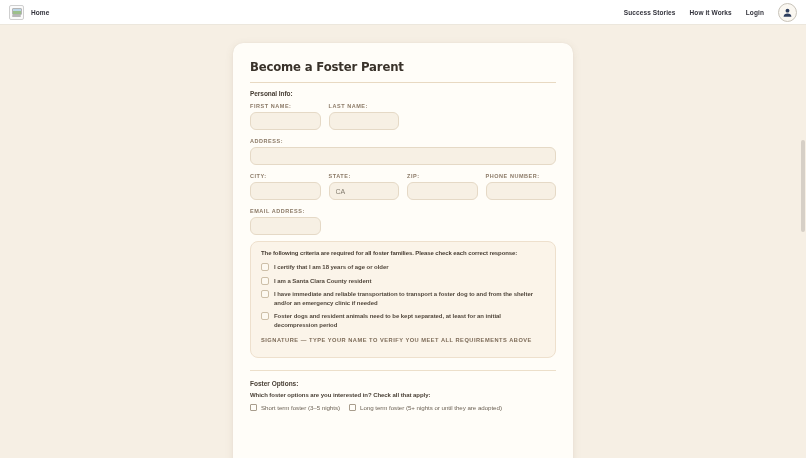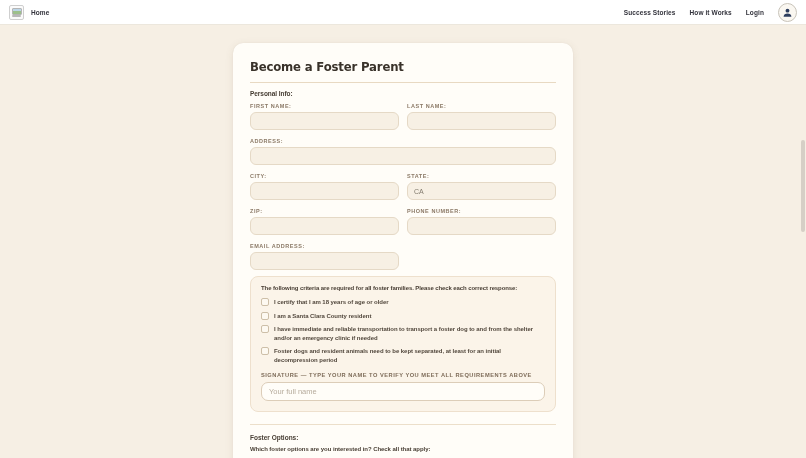--- a/index.html
+++ b/index.html
@@ -49,21 +49,21 @@
   .title {
     font-family:"DejaVu Sans", sans-serif; font-weight:bold;
     font-size:13px; color:#39322a; letter-spacing:-.2px;
     transform:scaleX(.9); transform-origin:left center; white-space:nowrap;
     margin-top:3px;
   }
   .rule { border:none; border-top:1px solid #e8d9c2; margin:8px 0 7px; }
   .sec-heading { font-size:6.5px; font-weight:bold; color:#453c32; letter-spacing:-.05px; }
   
   .grid {
-    display:grid; grid-template-columns:1fr 1fr; column-gap:6px; row-gap:5px;
+    display:grid; grid-template-columns:1fr 1fr 1fr 1fr; column-gap:6px; row-gap:5px;
     margin-top:6px;
     gap:8px;
   }
   .group.full { grid-column:1 / -1; }
   .group.first-col { grid-column:1; }
   .field-label {
     display:block; font-size:5.5px; font-weight:bold; letter-spacing:.55px;
     color:#8b7966; margin-bottom:3px; white-space:nowrap;
   }
   .field {
@@ -199,21 +199,20 @@
     <div class="cb-row">
       <span class="cb-box"></span>
       <span class="cb-label">I have immediate and reliable transportation to transport a foster dog to and from the shelter and/or an emergency clinic if needed</span>
     </div>
     <div class="cb-row">
       <span class="cb-box"></span>
       <span class="cb-label">Foster dogs and resident animals need to be kept separated, at least for an initial decompression period</span>
     </div>
 
     <div class="sig-label">SIGNATURE — TYPE YOUR NAME TO VERIFY YOU MEET ALL REQUIREMENTS ABOVE</div>
-    <input class="sig-input" type="text" placeholder="Your full name" style="">
   </div>
 
   <hr class="rule2">
 
   <div class="fo-heading">Foster Options:</div>
   <div class="fo-question">Which foster options are you interested in? Check all that apply:</div>
   <div class="opt-row">
     <span class="opt-item">
       <span class="opt-box"></span>
       <span class="opt-label">Short term foster (3–5 nights)</span>

